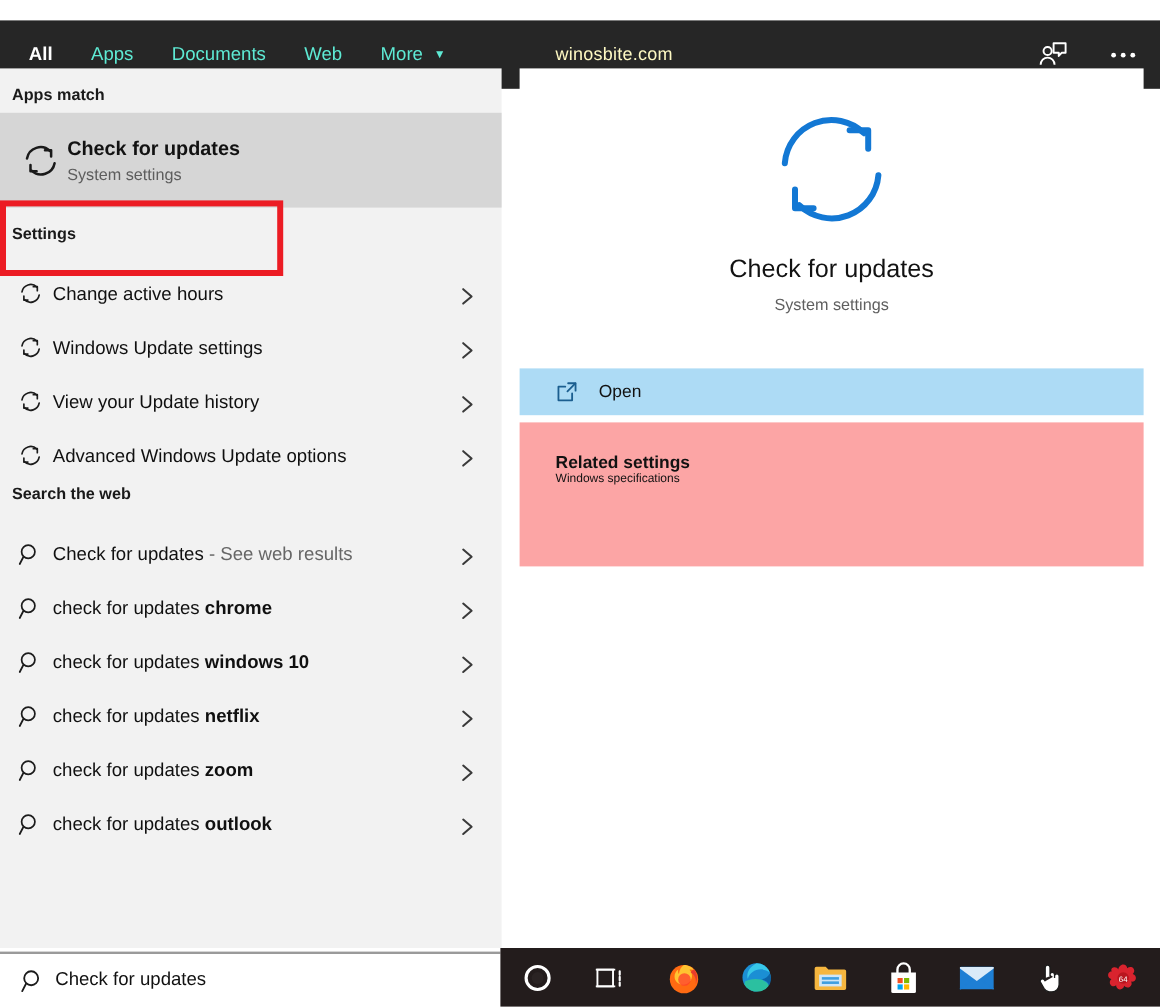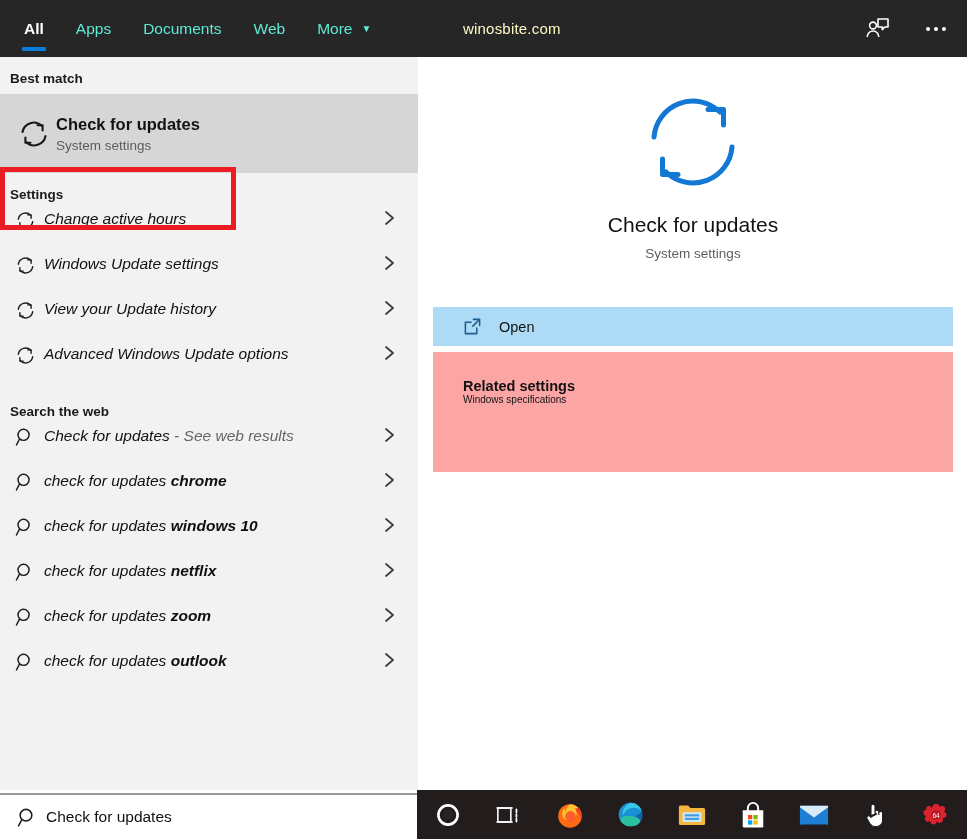--- a/index.html
+++ b/index.html
@@ -6,21 +6,21 @@
   html, body {
     width: 967px; height: 839px;
     font-family: "Liberation Sans", sans-serif;
     background: #ffffff;
     overflow: hidden;
   }
   #root { position: relative; width: 967px; height: 839px; }
 
   
   .header {
-    position: absolute; left: 0; top: 0; width: 967px; height: 57px;
+    position: absolute; left: 0; top: 17px; width: 967px; height: 57px;
     background: #262626;
     display: flex; align-items: center;
   }
   .tabs { display: flex; align-items: center; height: 57px; padding-left: 8px; }
   .tab {
     position: relative; height: 57px; display: flex; align-items: center;
     padding: 0 16px; color: #5eead4; font-size: 15.5px; cursor: default;
     white-space: nowrap;
   }
   .tab.active { font-weight: bold; color: #ffffff; }
@@ -57,22 +57,22 @@
   .best-icon { width: 44px; display: flex; align-items: center; justify-content: center; }
   .best-text { display: flex; flex-direction: column; justify-content: center; }
   .best-title { font-size: 16.5px; font-weight: bold; color: #121212; line-height: 1.25; }
   .best-sub { font-size: 13.5px; color: #5d5d5d; margin-top: 3px; }
   .red-box {
     position: absolute; left: 0px; top: 110px; width: 236px; height: 63px;
     border: 5px solid #ec1c24; pointer-events: none; z-index: 5;
   }
 
   .list-item {
-    display: flex; align-items: flex-start; height: 45px;
-    padding-left: 6px; padding-right: 22px; cursor: default; font-style: italic;
+    display: flex; align-items: flex-end; height: 45px;
+    padding-left: 6px; padding-right: 22px; cursor: default;
   }
   .li-icon { width: 38px; min-width: 38px; display: flex; align-items: center; justify-content: center; color: #1c1c1c; }
   .li-label { flex: 1; font-size: 15.5px; color: #101010; white-space: nowrap; }
   .li-label b { font-weight: bold; }
   .li-label .muted { color: #666; }
   .li-chevron { color: #3a3a3a; display: flex; align-items: center; }
 
   
   .right-panel { position: absolute; left: 433px; top: 57px; width: 520px; height: 733px; }
   .preview-card {
@@ -150,21 +150,21 @@
             <i></i>
             <i></i>
             <i></i>
           </span>
       </div>
     </div>
   </div>
 
   <div class="left-panel">
 
-    <div class="section-title">Best match</div>
+    <div class="section-title">Apps match</div>
 
     <div class="best-row">
       <div class="best-icon">
         <svg width="34" height="34" viewBox="0 0 34 34" fill="none">
           <path d="M5.5 15a11.5 11.5 0 0 1 19.2-6.2" stroke="#1a1a1a" stroke-width="2.1" fill="none" stroke-linecap="round"></path>
           <path d="M20.5 8.3h5.1v5.1" stroke="#1a1a1a" stroke-width="2.1" fill="none" stroke-linecap="round" stroke-linejoin="round"></path>
           <path d="M28.5 19a11.5 11.5 0 0 1-19.2 6.2" stroke="#1a1a1a" stroke-width="2.1" fill="none" stroke-linecap="round"></path>
           <path d="M13.5 25.7H8.4v-5.1" stroke="#1a1a1a" stroke-width="2.1" fill="none" stroke-linecap="round" stroke-linejoin="round"></path>
         </svg>
       </div>

